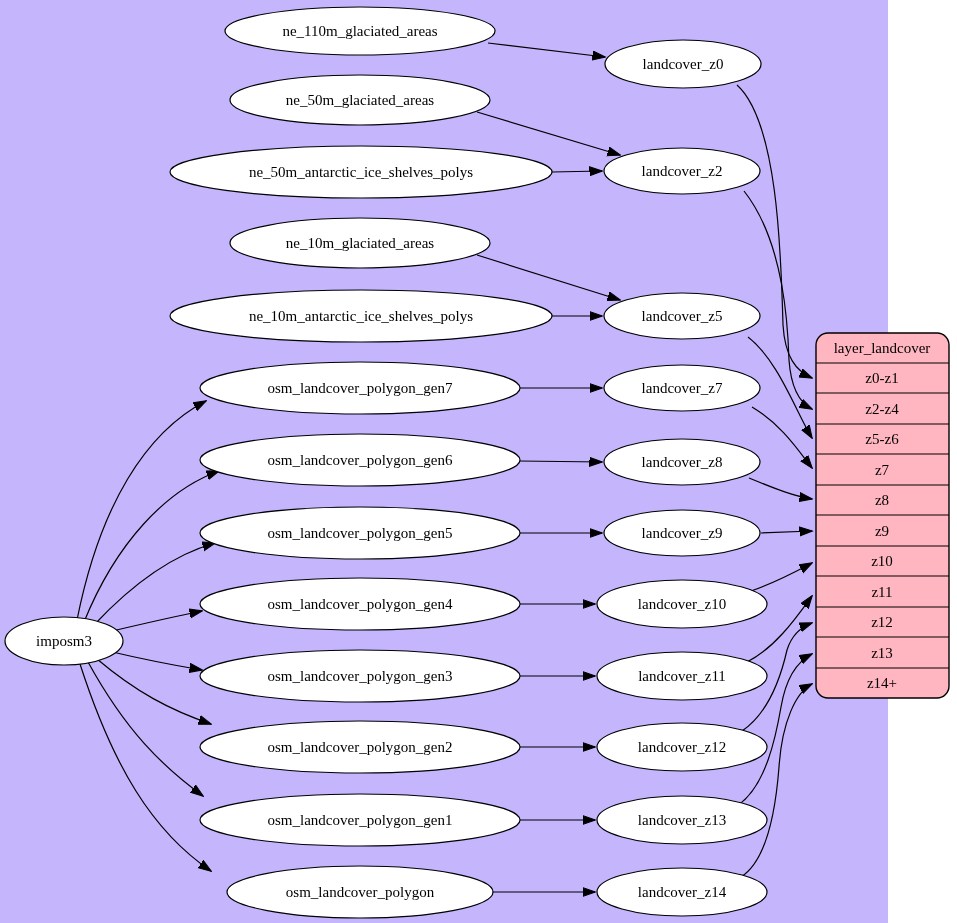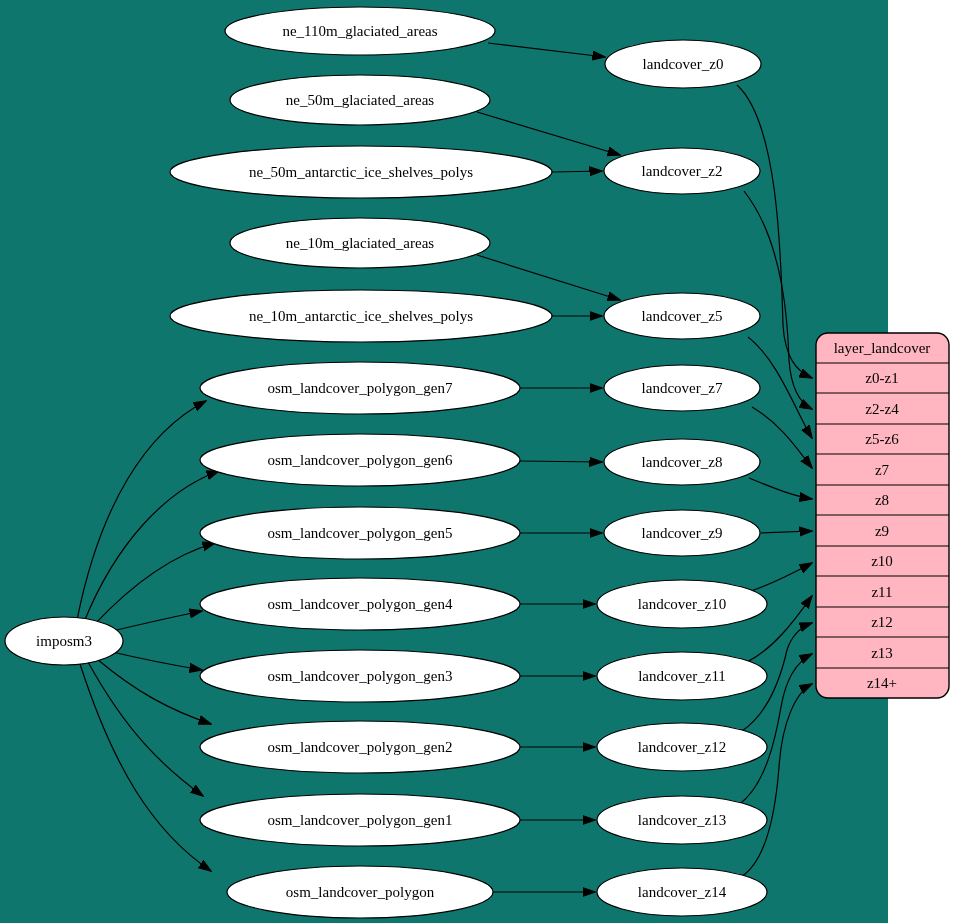--- a/index.html
+++ b/index.html
@@ -4,21 +4,21 @@
 <style>
   html, body {
     margin: 0;
     padding: 0;
     background: #ffffff;
   }
   .canvas-wrap {
     position: relative;
     width: 888px;
     height: 923px;
-    background: #0f766e;
+    background: #c4b5fd;
     font-family: "Liberation Serif", "DejaVu Serif", serif;
   }
   svg { display: block; }
   .edge {
     fill: none;
     stroke: #000000;
     stroke-width: 1.2;
   }
   .node-shape {
     fill: #ffffff;

